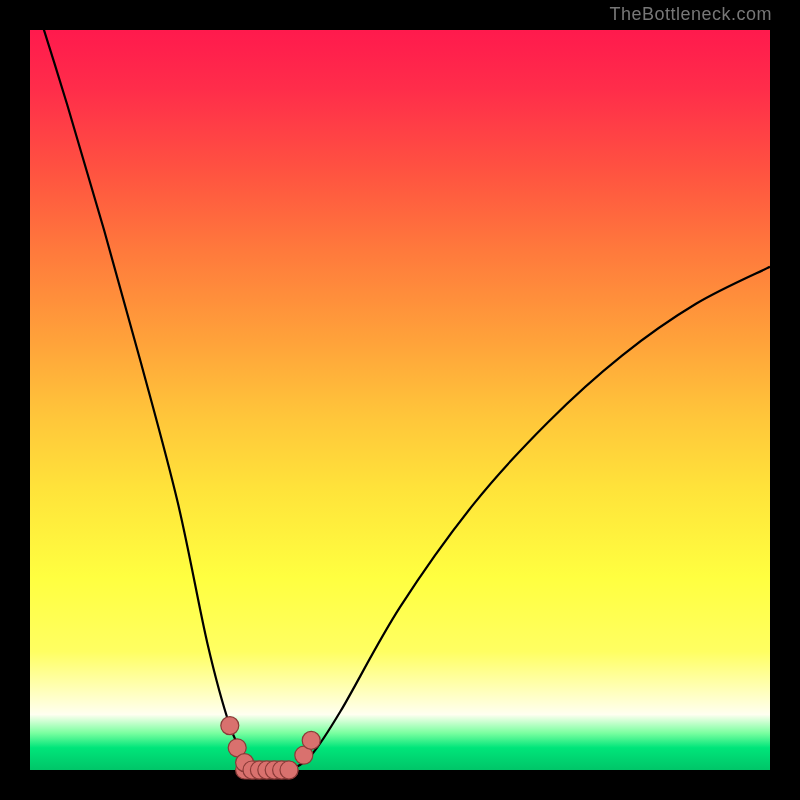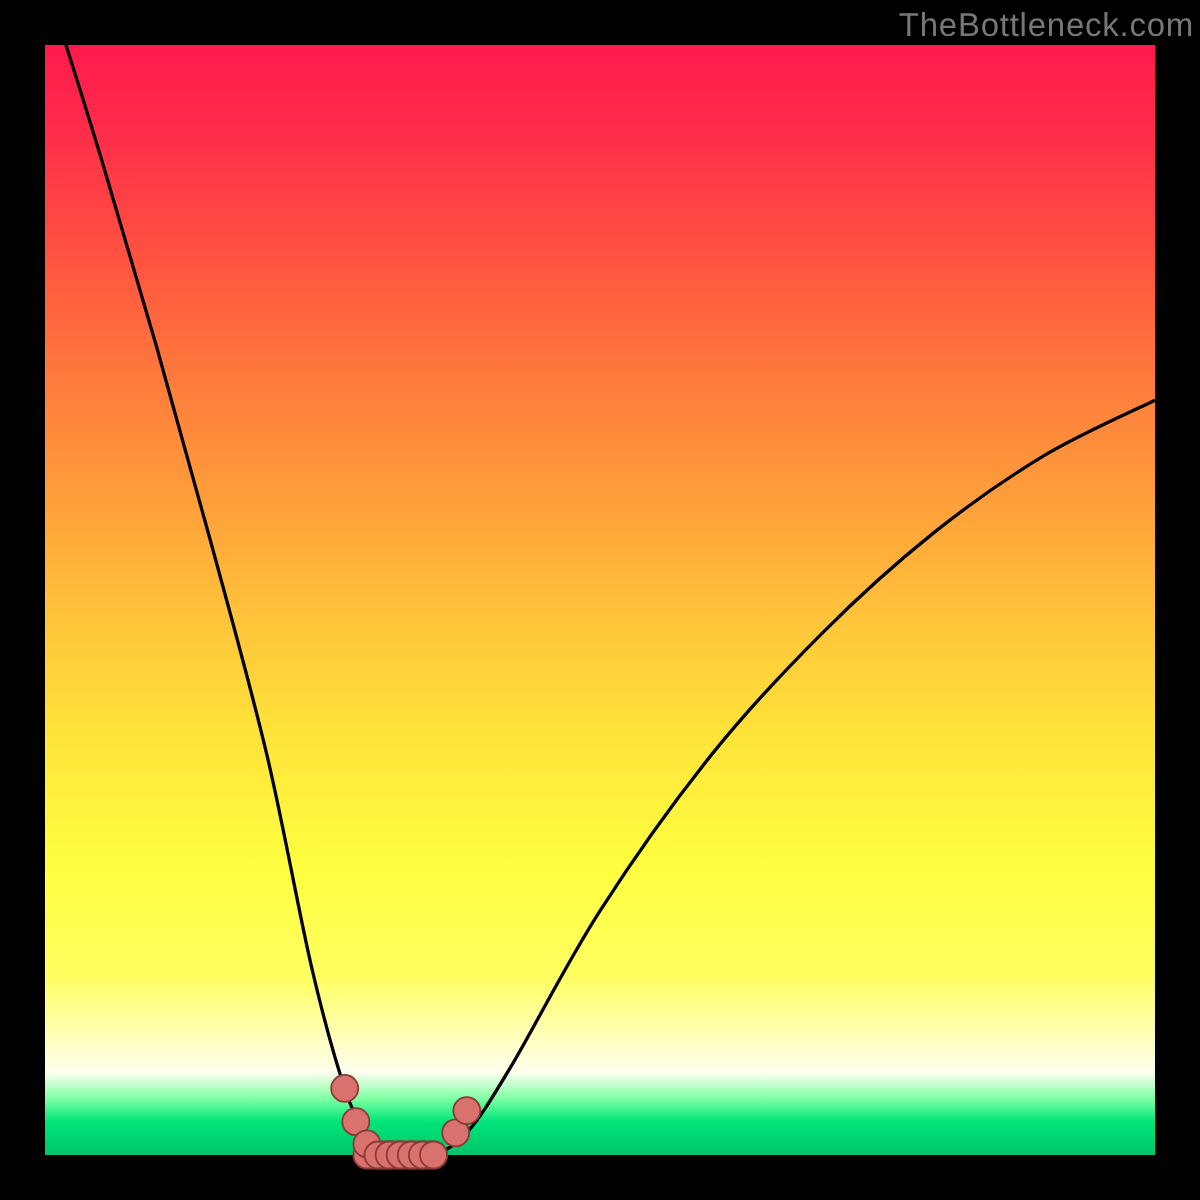--- a/index.html
+++ b/index.html
@@ -35,23 +35,23 @@
       #ffff62 84%,
       #fffff0 92.5%,
       #7affa0 95%,
       #00e57a 97%,
       #00c568 100%
     );
   }
   .watermark {
     position: absolute;
     top: 4px;
-    right: 4px;
+    right: 28px;
     color: #777;
-    font-size: 22px;
+    font-size: 18px;
     font-weight: normal;
     letter-spacing: 0.5px;
     user-select: none;
   }
   svg.curve {
     position: absolute;
     left: 0;
     top: 0;
     width: 740px;
     height: 740px;

